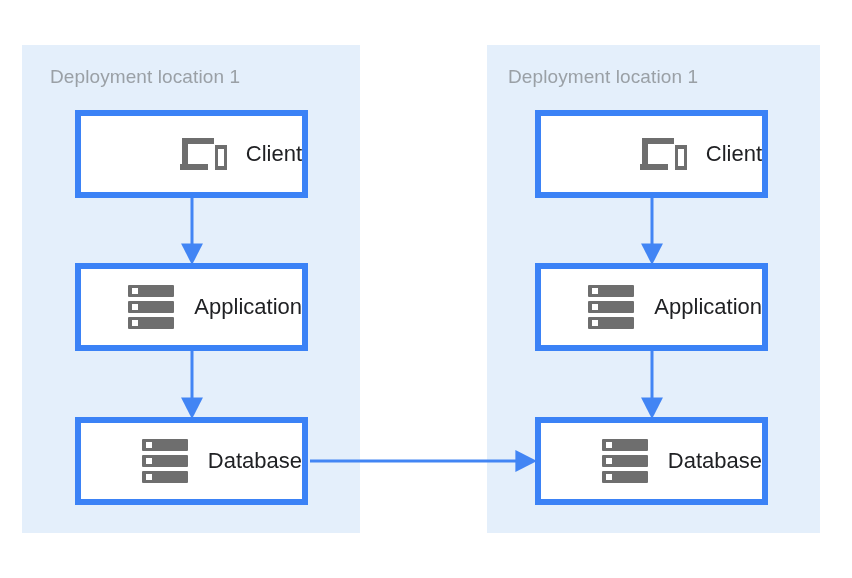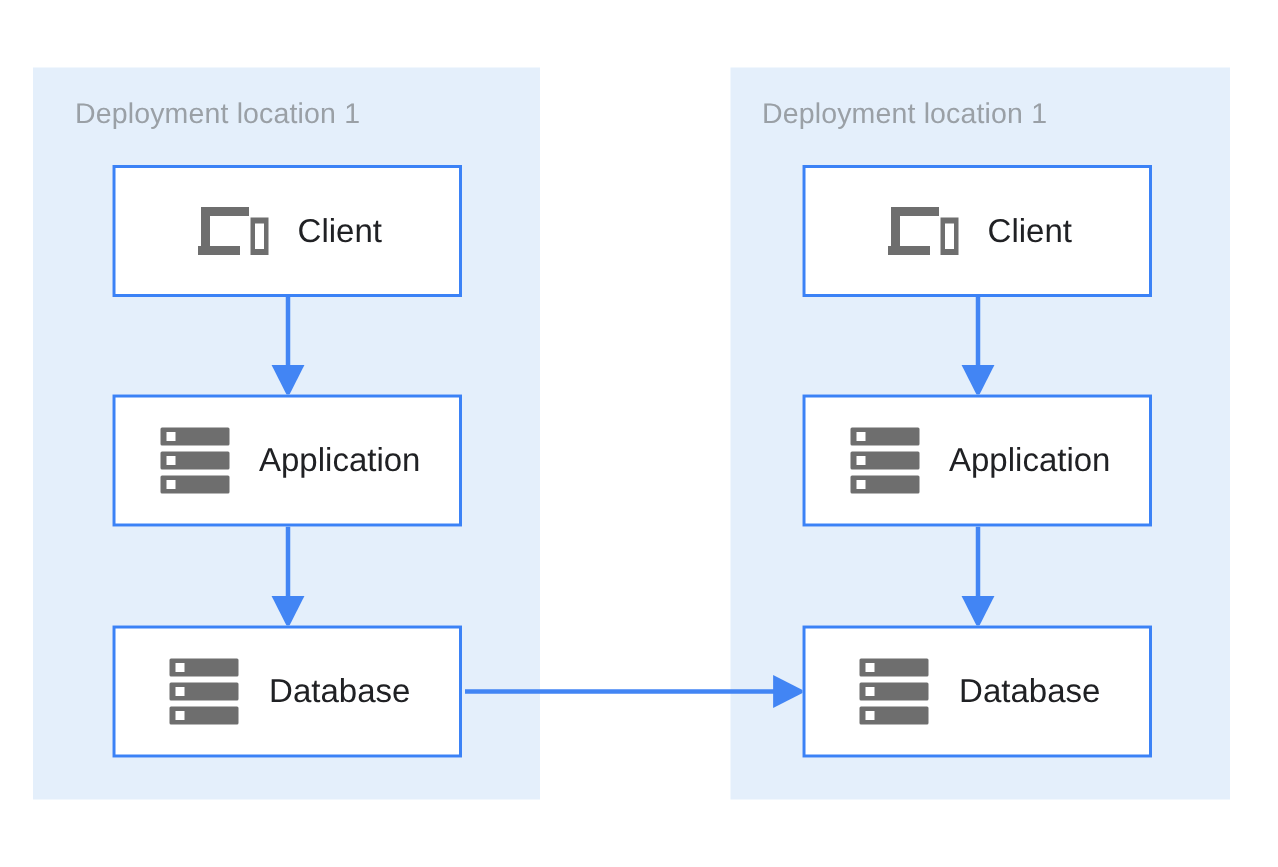--- a/index.html
+++ b/index.html
@@ -27,25 +27,25 @@
     position: absolute;
     color: #9aa0a6;
     font-size: 19px;
     font-family: "Liberation Sans", sans-serif;
     white-space: nowrap;
     letter-spacing: 0.1px;
   }
   .node {
     position: absolute;
     background: #ffffff;
-    border: 2px solid #3b82f6;
+    border: 6px solid #3b82f6;
     box-sizing: border-box;
     display: flex;
     align-items: center;
-    justify-content: center;
+    justify-content: flex-end;
   }
   .node-inner {
     display: flex;
     align-items: center;
     gap: 16px;
   }
   .node-icon {
     flex: 0 0 auto;
     width: 54px;
     height: 48px;

